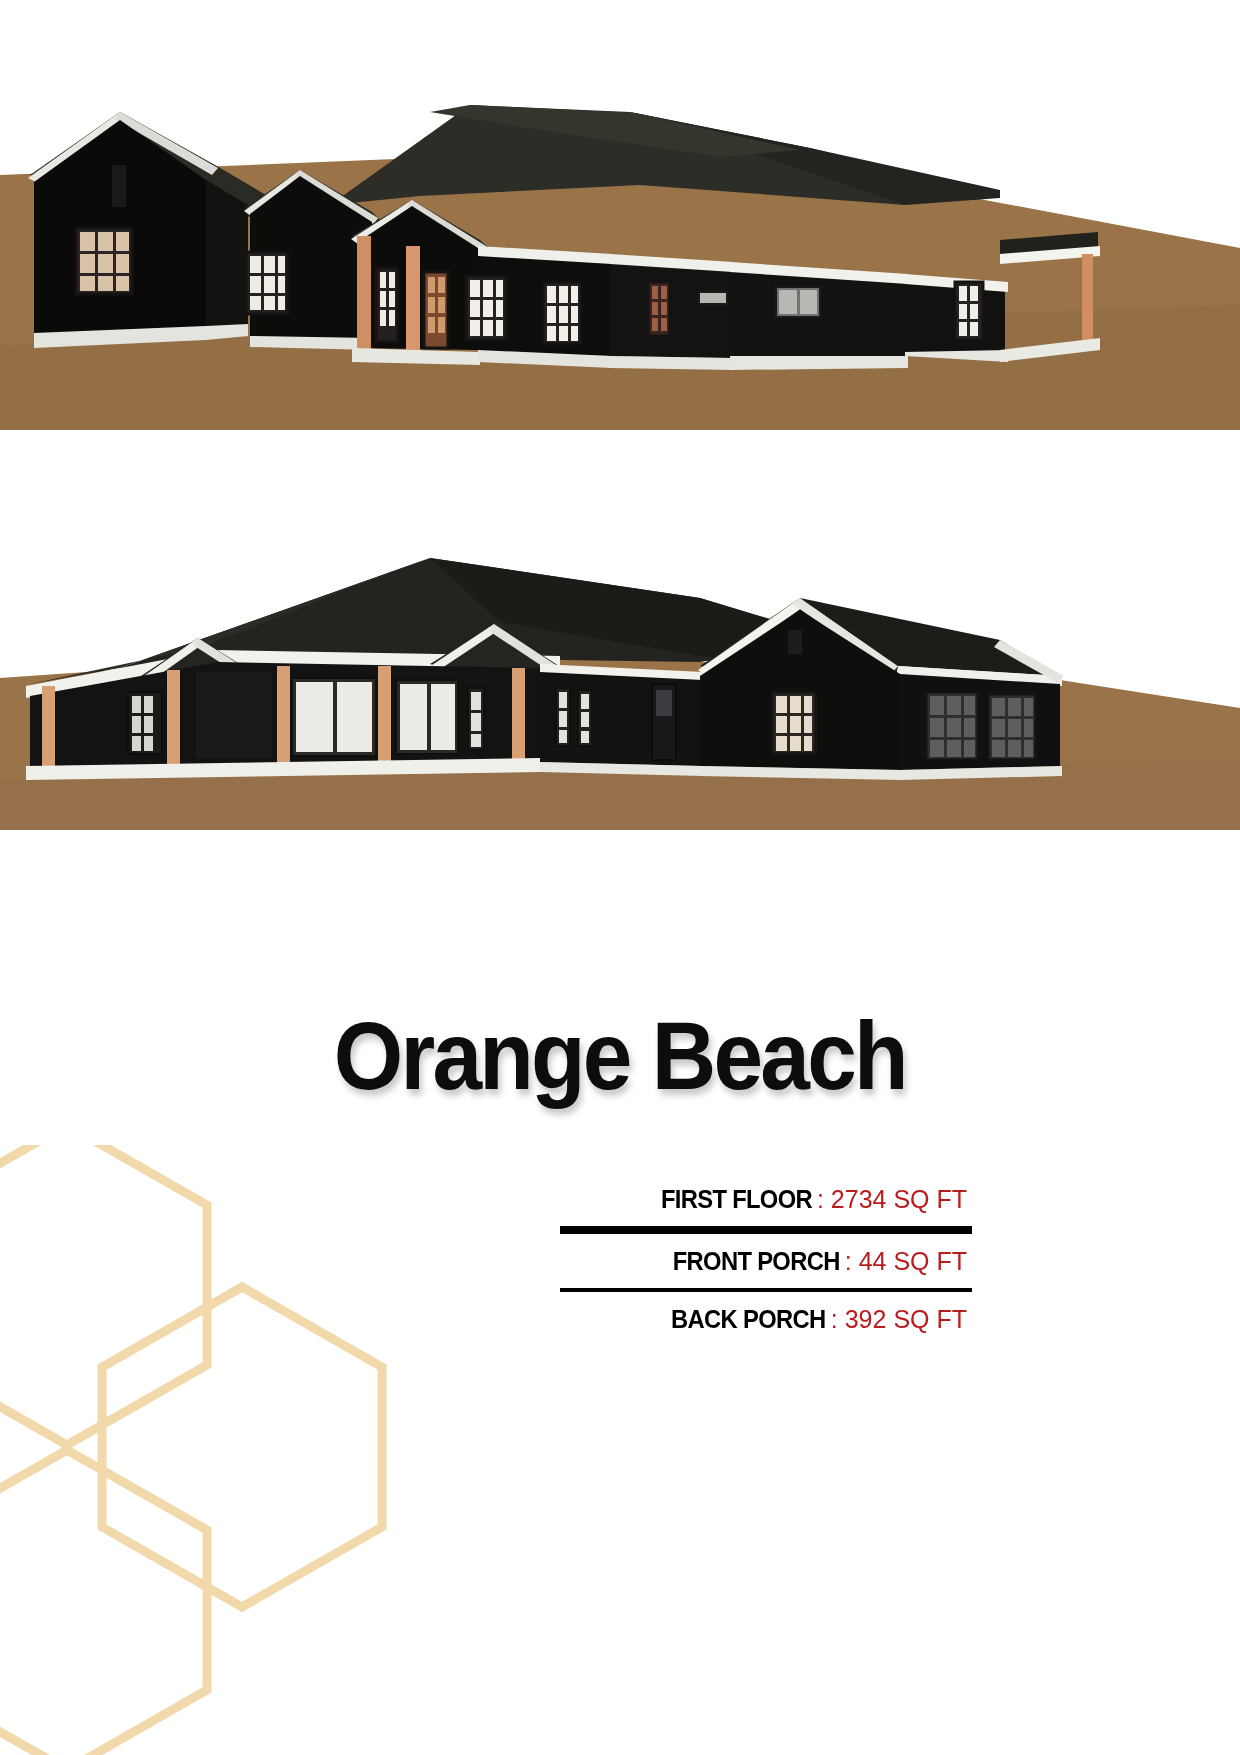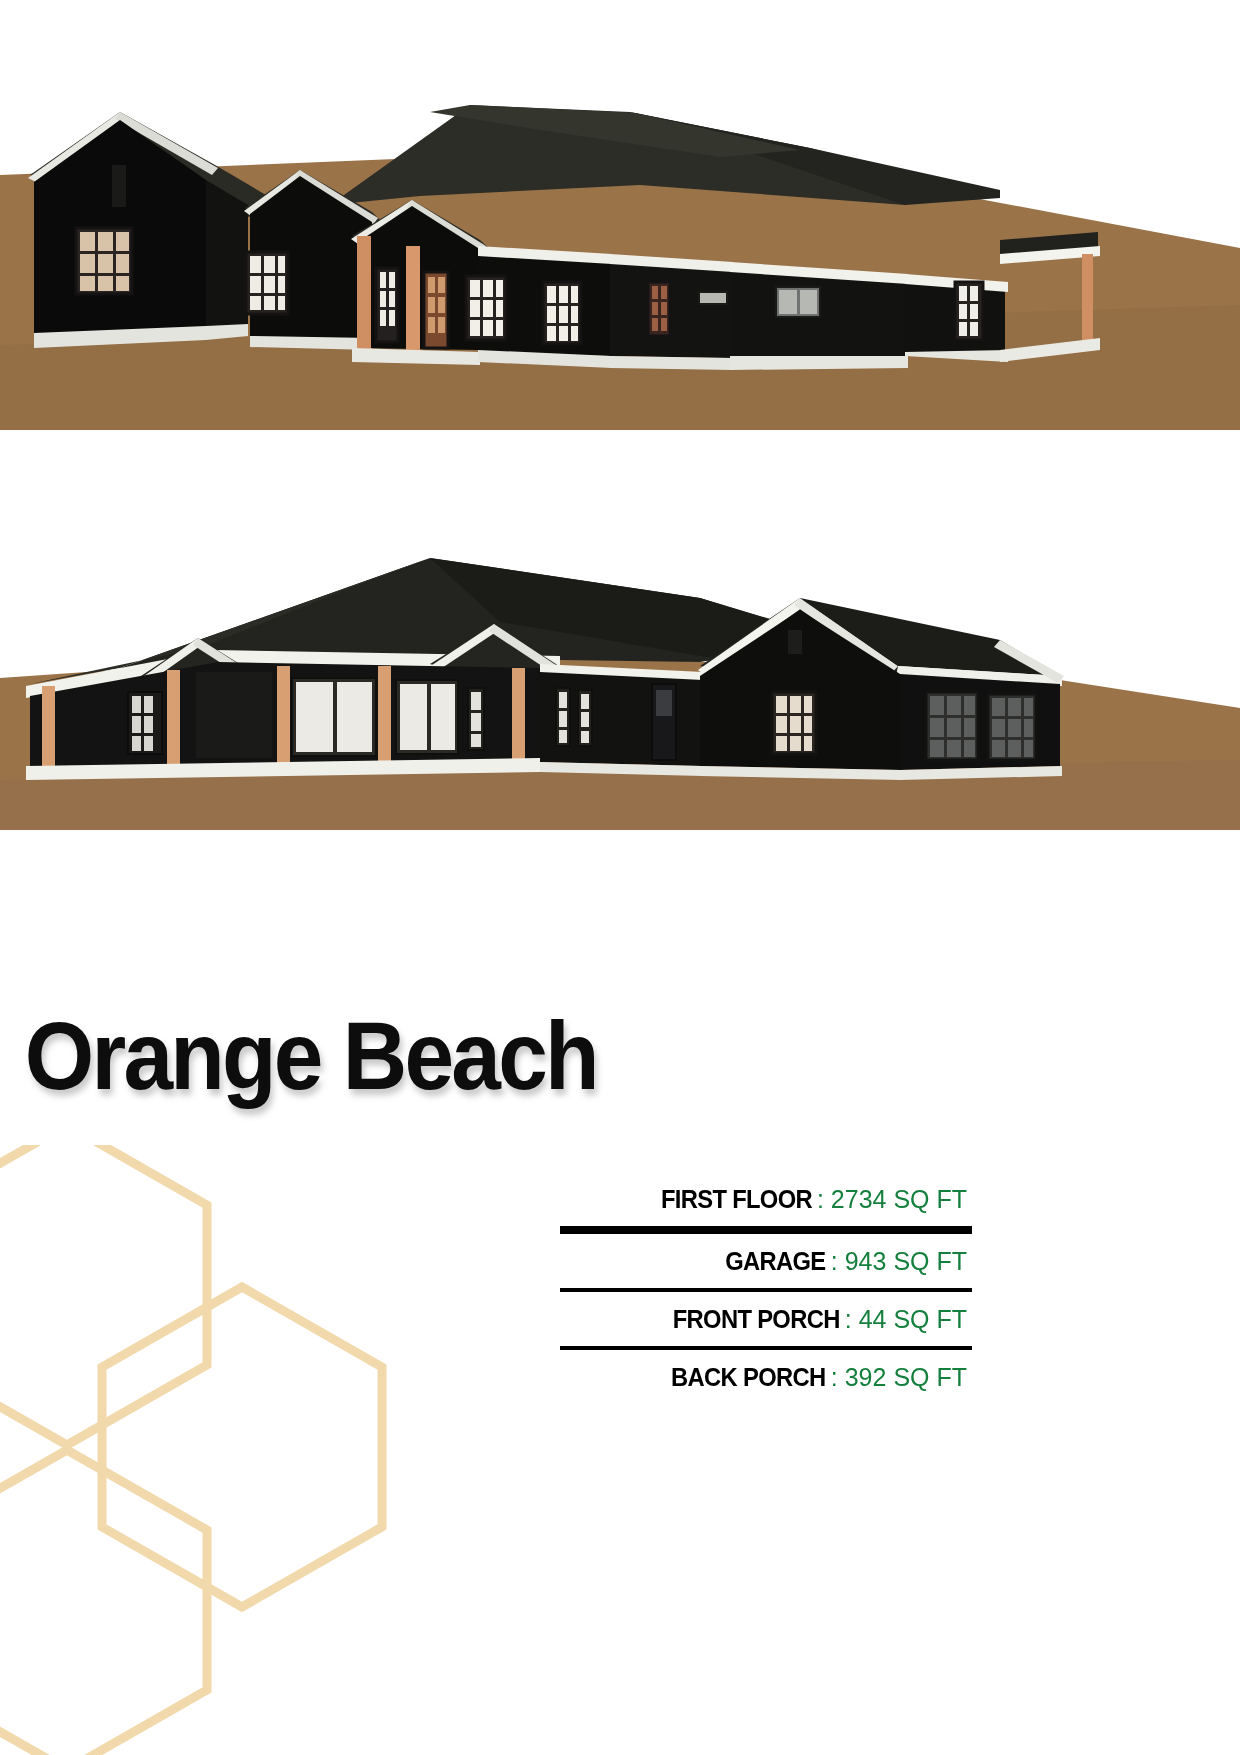--- a/index.html
+++ b/index.html
@@ -29,21 +29,21 @@
   #render-rear  { top: 480px; height: 350px; }
   .render-panel svg { display: block; width: 1240px; height: 100%; }
 
   
   .title-block {
     position: absolute;
     left: 0;
     top: 975px;
     width: 1240px;
     height: 130px;
-    text-align: left;
+    text-align: center;
   }
   .project-title {
     display: inline-block;
     font-family: "Liberation Sans", sans-serif;
     font-weight: bold;
     font-size: 97px;
     line-height: 1;
     letter-spacing: -3px;
     color: #0d0d0d;
     transform: scaleX(0.92);
@@ -88,21 +88,21 @@
     letter-spacing: -0.7px;
     color: #000000;
     transform: scaleX(0.95);
     transform-origin: right center;
   }
   .spec-value {
     font-family: "Liberation Sans", sans-serif;
     font-weight: normal;
     font-size: 25px;
     letter-spacing: 0px;
-    color: #15803d;
+    color: #b91c1c;
     padding-left: 5px;
   }
   .spec-inner {
     display: flex;
     align-items: baseline;
     padding-right: 5px;
   }
 </style>
 </head>
 <body>
@@ -401,26 +401,20 @@
 
   <div id="specs">
     <div class="spec-row has-rule-bottom">
       <span class="spec-inner">
         <span class="spec-label">FIRST FLOOR</span>
           <span class="spec-value">: 2734 SQ FT</span>
       </span>
     </div>
     <div class="spec-row">
       <span class="spec-inner">
-        <span class="spec-label">GARAGE</span>
-          <span class="spec-value">: 943 SQ FT</span>
-      </span>
-    </div>
-    <div class="spec-row">
-      <span class="spec-inner">
         <span class="spec-label">FRONT PORCH</span>
           <span class="spec-value">: 44 SQ FT</span>
       </span>
     </div>
     <div class="spec-row">
       <span class="spec-inner">
         <span class="spec-label">BACK PORCH</span>
           <span class="spec-value">: 392 SQ FT</span>
       </span>
     </div>

